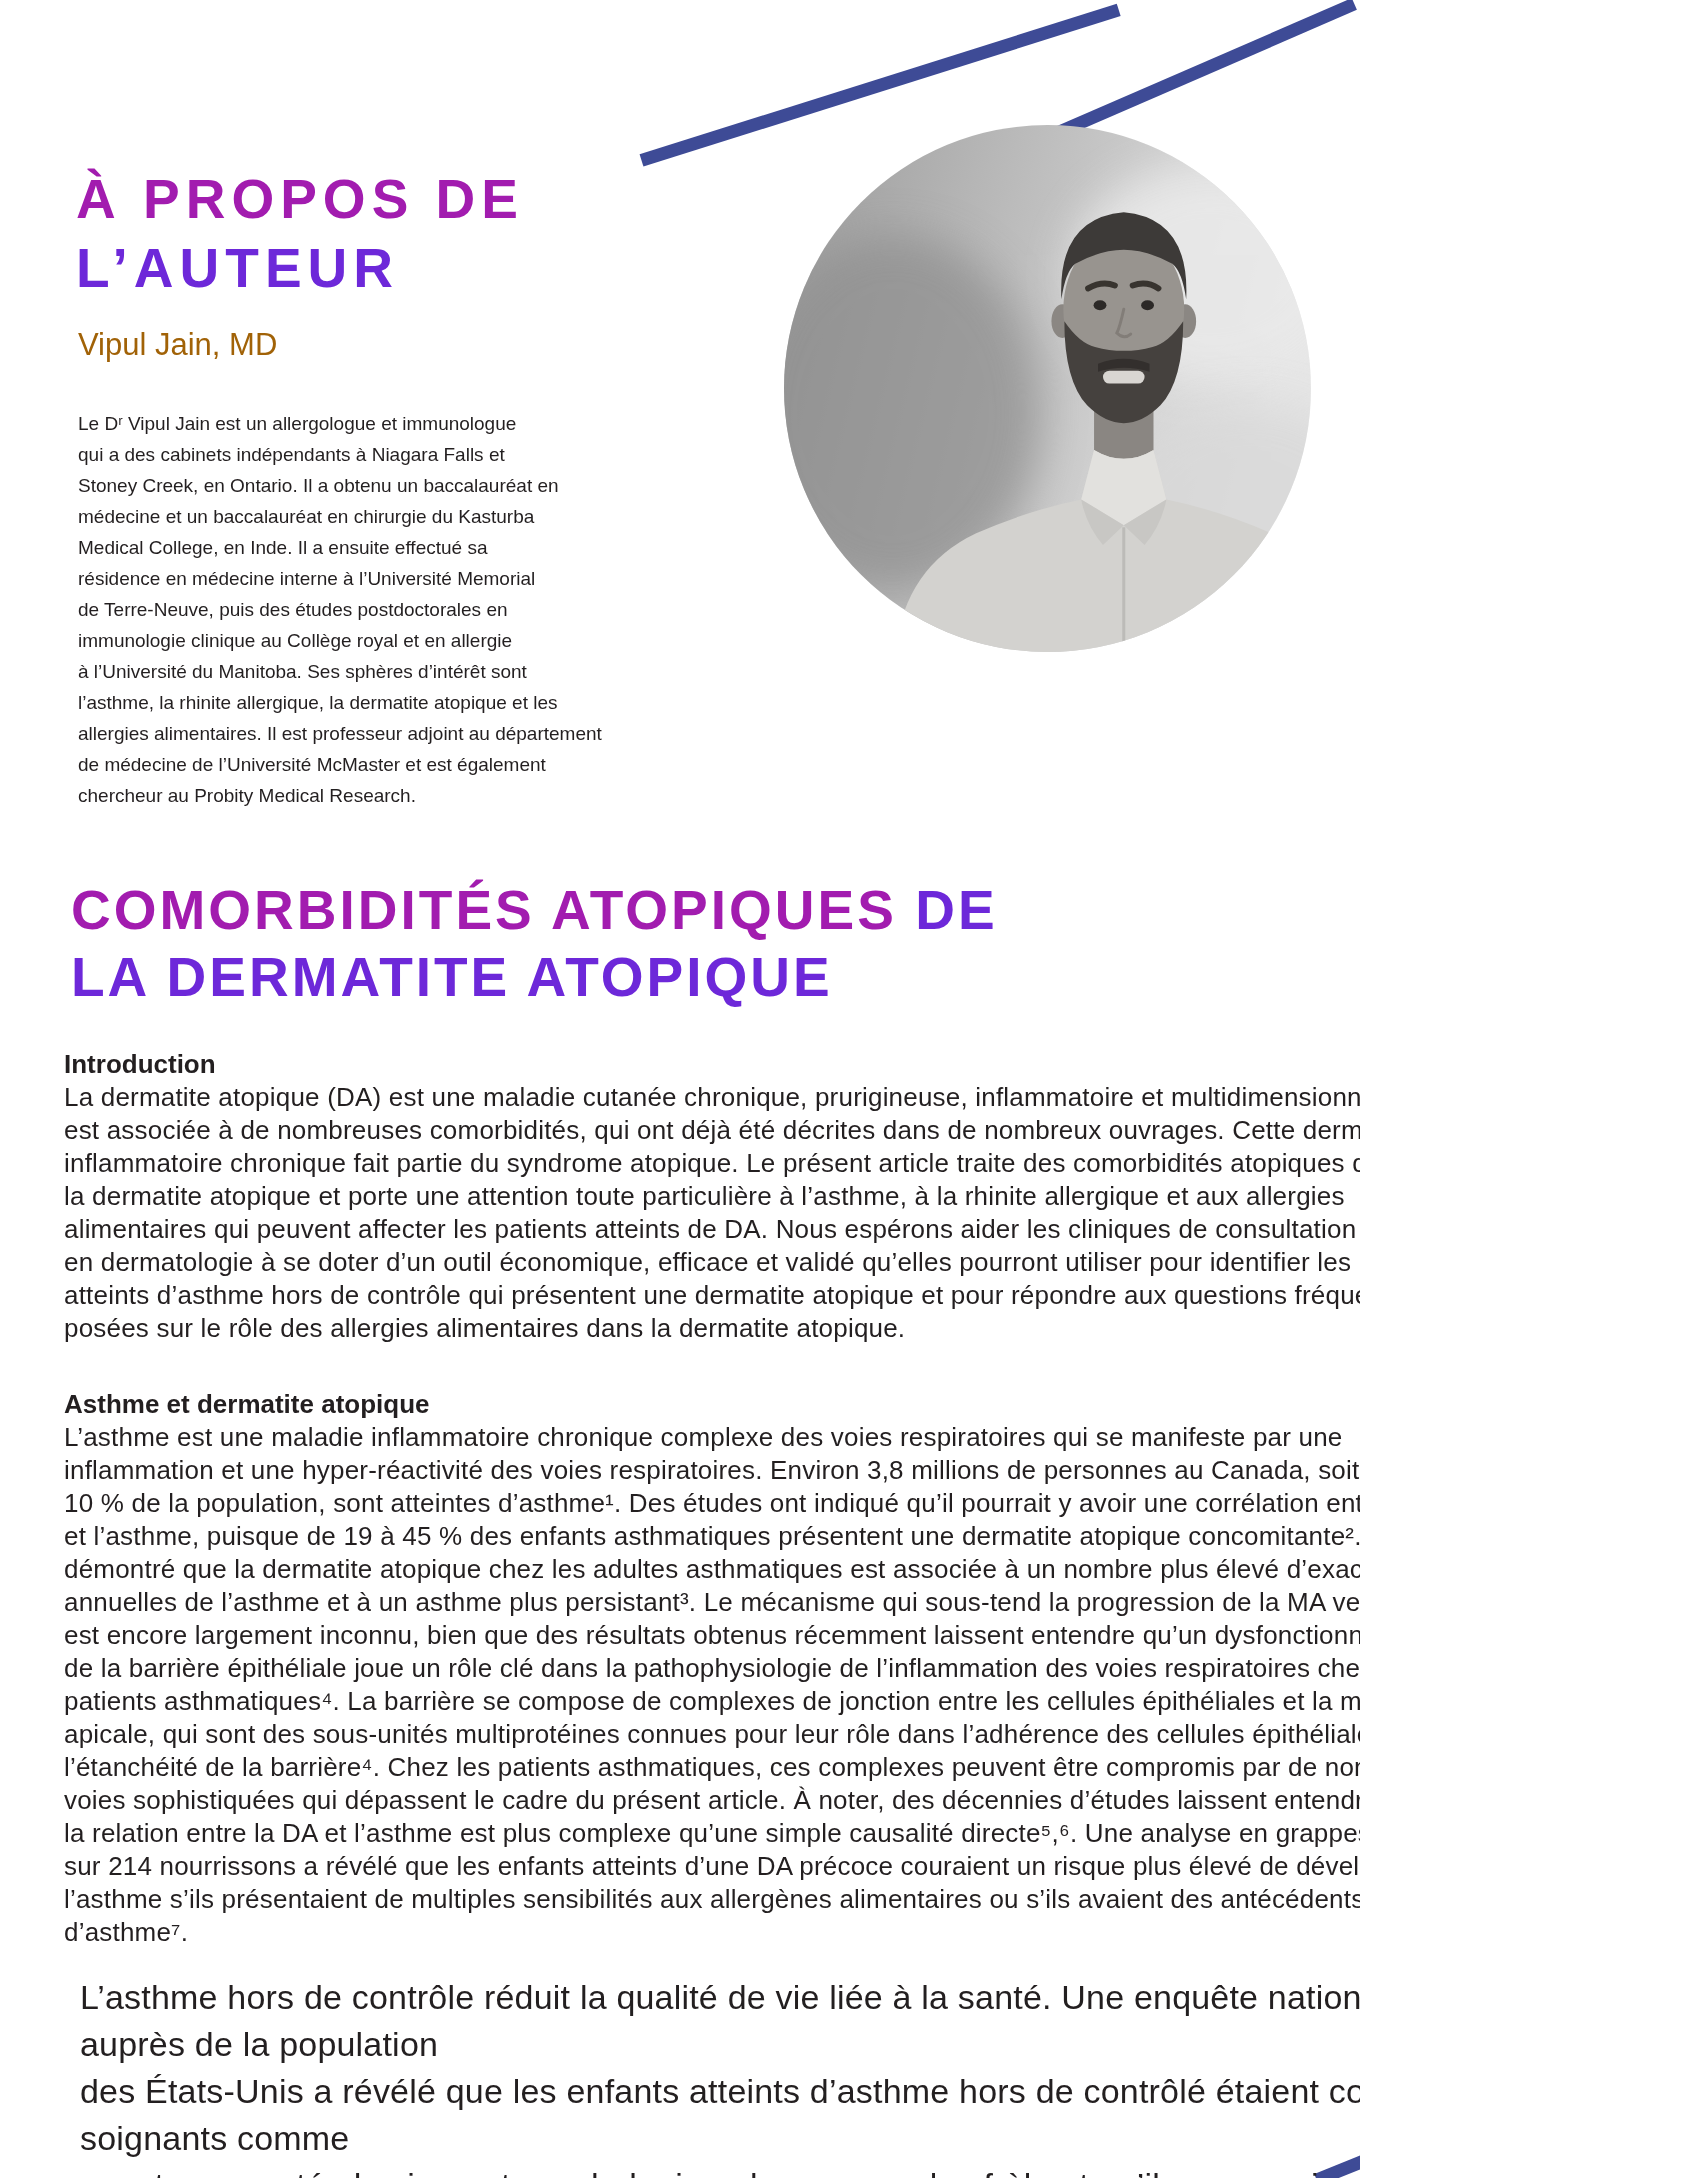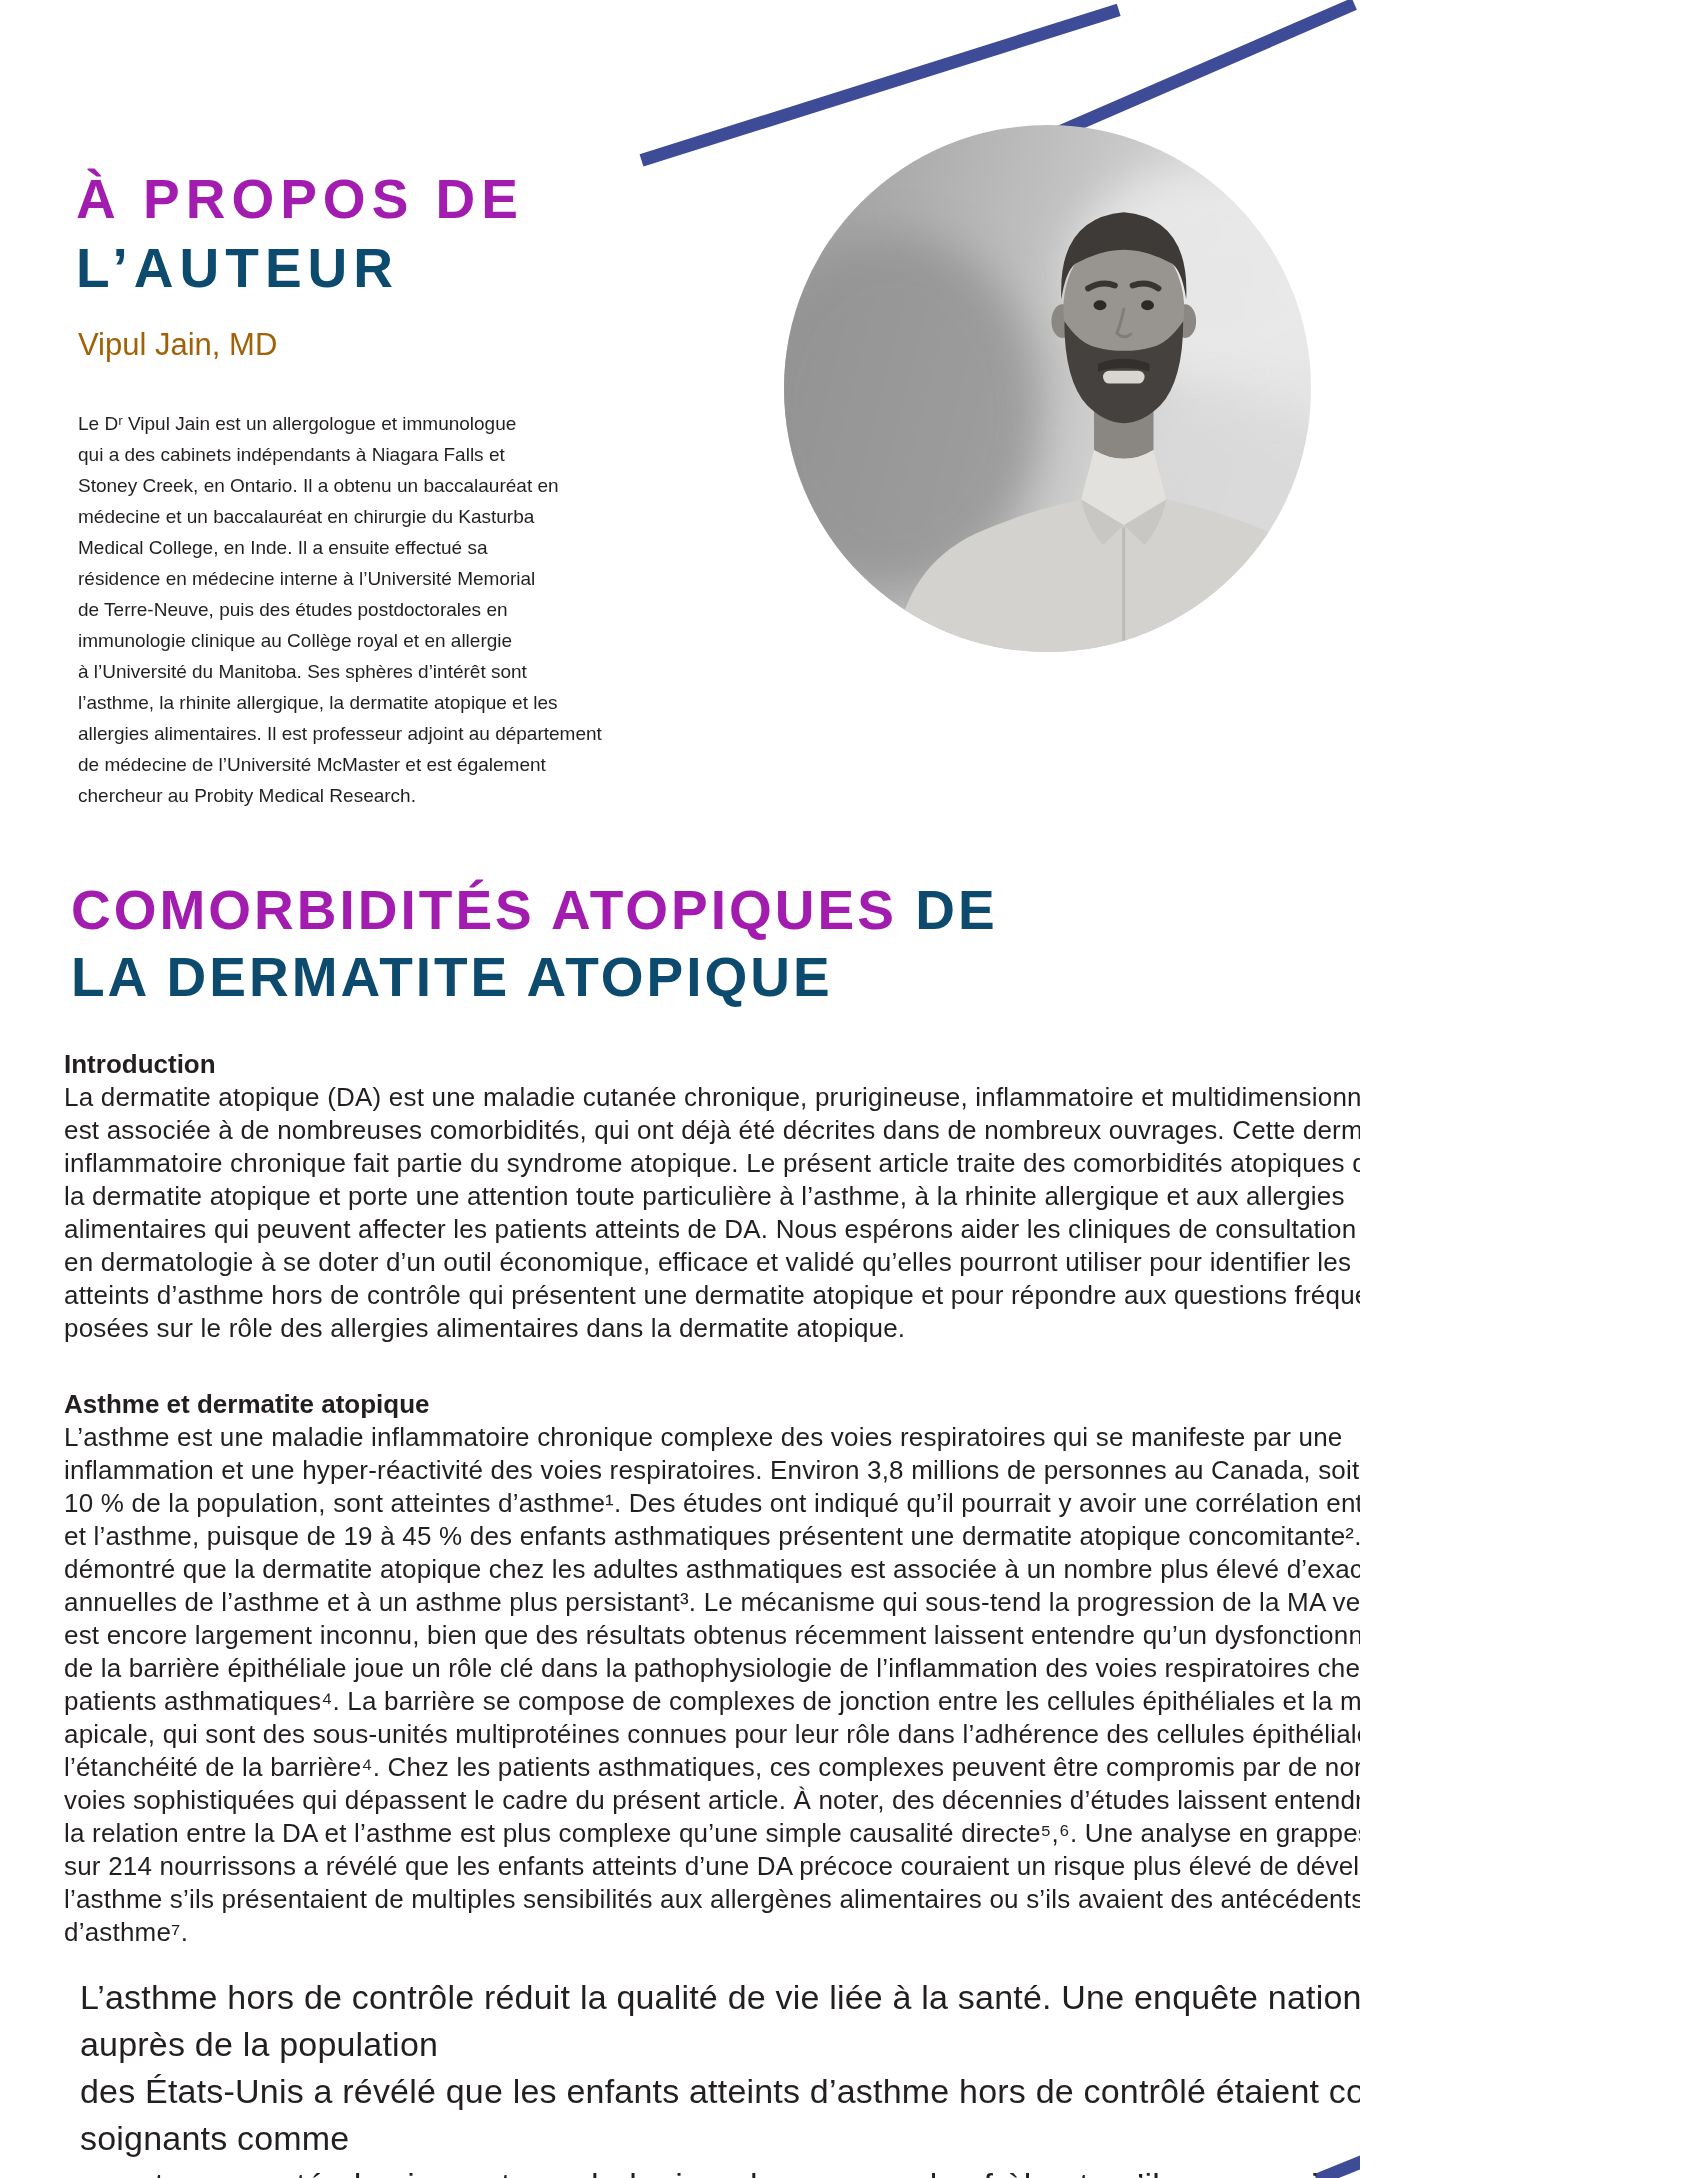--- a/index.html
+++ b/index.html
@@ -5,21 +5,21 @@
   html,body{margin:0;padding:0;background:#ffffff;}
   .page{
     position:relative;width:1360px;height:2178px;background:#ffffff;
     font-family:Liberation Sans, sans-serif;color:#231F20;overflow:hidden;
   }
   .decor{position:absolute;left:0;top:0;width:1683px;height:2178px;pointer-events:none;}
   .pagebar{position:absolute;left:1493px;top:40px;width:101px;height:27px;background:#1F7EA8;}
   .pagenum{position:absolute;left:1497px;top:79px;font-size:35px;font-weight:bold;color:#6D6E71;letter-spacing:1px;}
   .about-title{position:absolute;left:76px;top:165px;font-size:55px;font-weight:bold;letter-spacing:6px;line-height:69px;}
   .t-blue{color:#a21caf;}
-  .t-black{color:#0c4a6e;}
+  .t-black{color:#6d28d9;}
   .author{position:absolute;left:78px;top:327px;font-size:31px;color:#a16207;}
   .bio{position:absolute;left:78px;top:408px;width:752px;font-size:19px;line-height:31px;white-space:pre-line;}
   .photo{position:absolute;left:784px;top:125px;width:527px;height:527px;}
   .art-title{position:absolute;left:71px;top:877px;font-size:55px;font-weight:bold;letter-spacing:3px;line-height:67px;}
   .section{position:absolute;left:64px;width:1544px;font-size:26px;line-height:33px;}
   .sec-intro{top:1048px;}
   .sec-asthma{top:1388px;}
   .sec-head{font-weight:bold;}
   .sec-body{white-space:pre-line;letter-spacing:0.2px;}
   .closing{position:absolute;left:80px;top:1974px;width:1544px;font-size:34px;line-height:47px;white-space:pre-line;letter-spacing:0.2px;}

